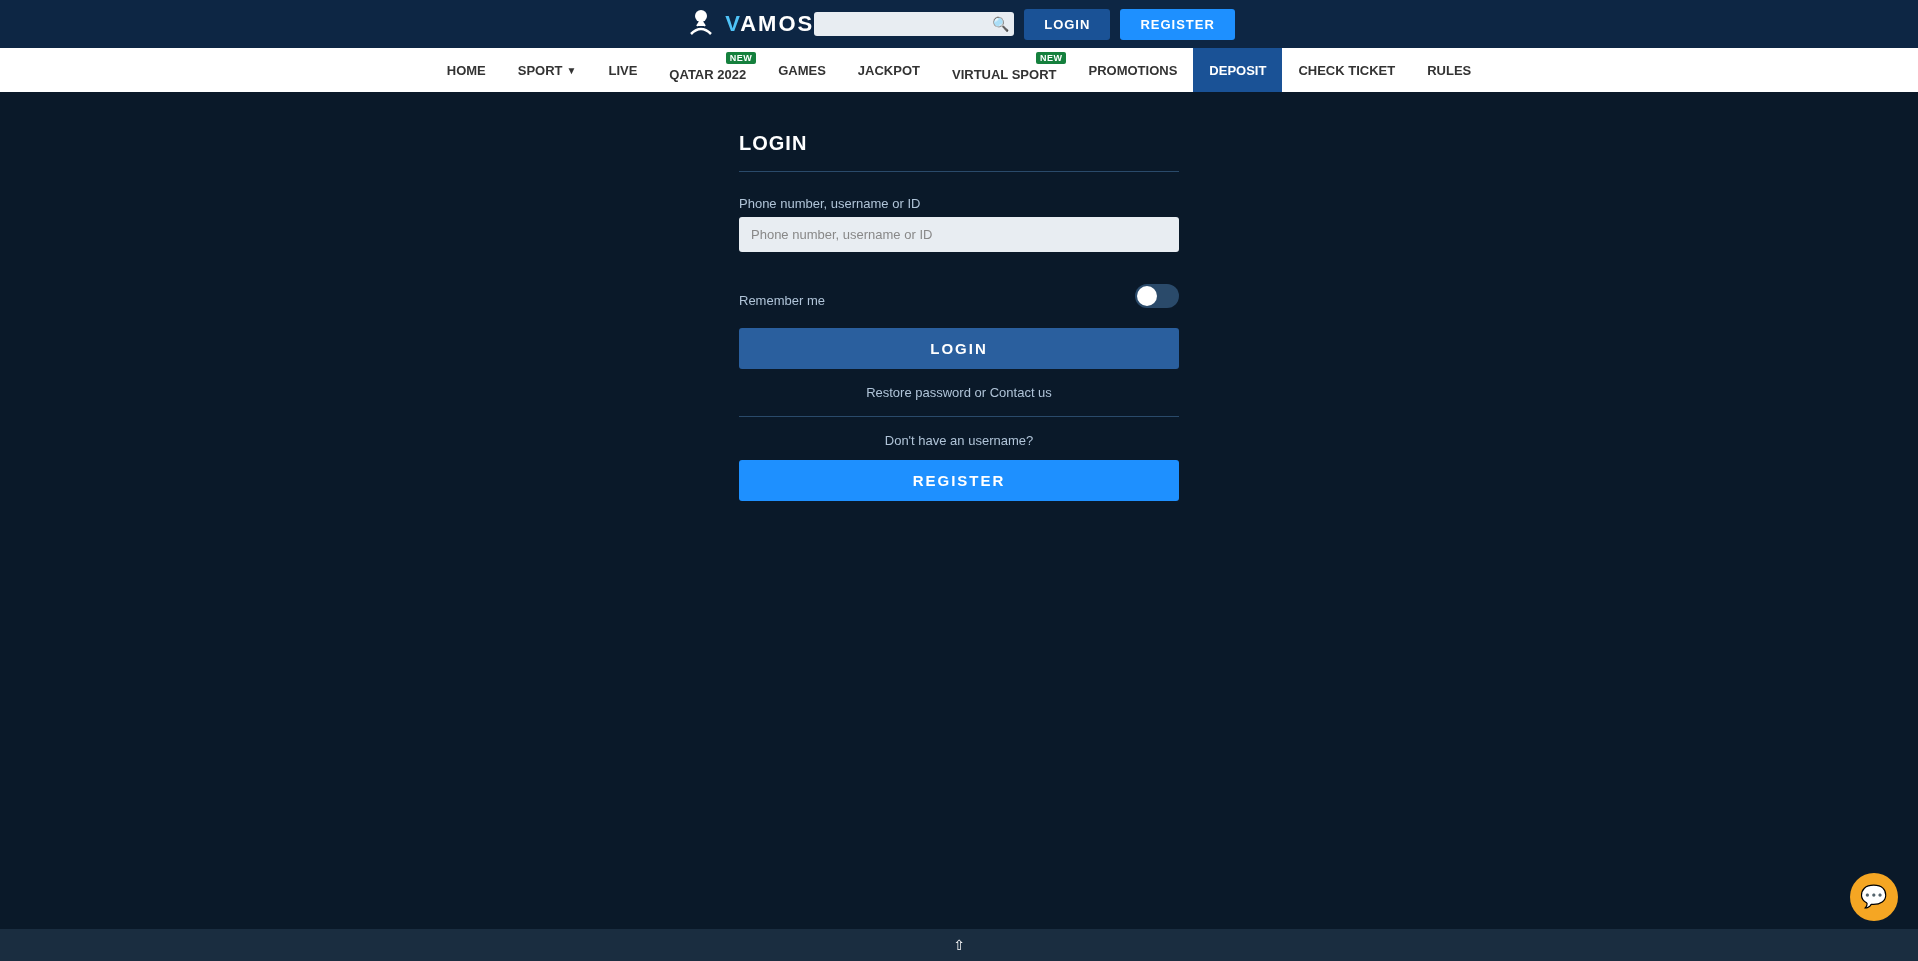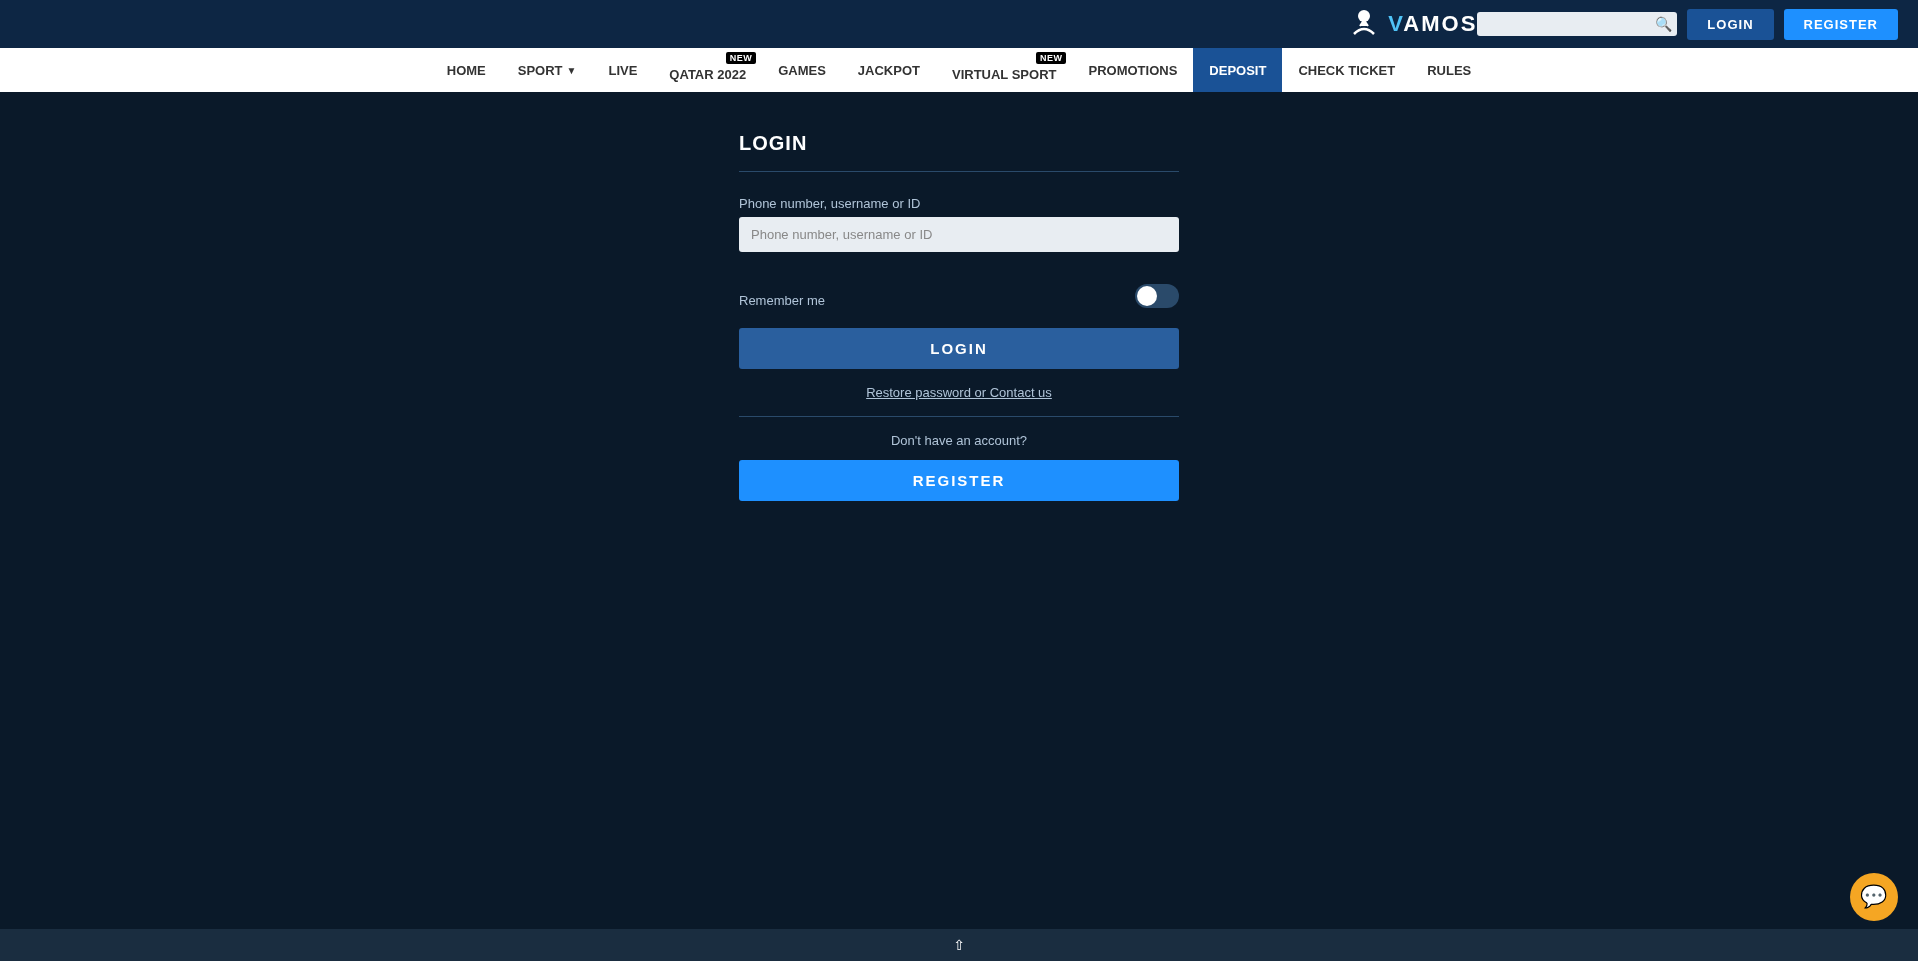--- a/index.html
+++ b/index.html
@@ -9,21 +9,21 @@
       min-height: 961px;
       color: #fff;
     }
 
     
     .header {
       background-color: #0d2644;
       height: 48px;
       display: flex;
       align-items: center;
-      justify-content: flex-end;
+      justify-content: center;
       padding: 0 20px;
     }
     .logo {
       display: flex;
       align-items: center;
       gap: 6px;
     }
     .logo-icon {
       width: 36px;
       height: 36px;
@@ -108,21 +108,21 @@
       white-space: nowrap;
     }
     .nav-item.active {
       background-color: #1a5296;
       color: #ffffff;
     }
     .nav-item .badge-new {
       position: absolute;
       top: 4px;
       right: 6px;
-      background: #000000;
+      background: #15803d;
       color: #fff;
       font-size: 9px;
       font-weight: bold;
       padding: 1px 4px;
       border-radius: 2px;
       letter-spacing: 0.5px;
       text-align: center;
     }
     .nav-item .chevron {
       font-size: 10px;
@@ -227,21 +227,20 @@
       margin-bottom: 16px;
     }
 
     
     .restore-link {
       text-align: center;
       font-size: 13px;
       color: #b0c4d8;
       cursor: pointer;
       margin-bottom: 16px;
-      text-decoration: underline;
     }
 
     .divider2 {
       border: none;
       border-top: 1px solid #2a4a6a;
       margin-bottom: 16px;
     }
 
     .no-account {
       text-align: center;
@@ -361,21 +360,21 @@
         <div class="toggle-thumb"></div>
       </div>
     </div>
 
     <button class="btn-login-main">LOGIN</button>
 
     <div class="restore-link">Restore password or Contact us</div>
 
     <hr class="divider2">
 
-    <div class="no-account">Don't have an account?</div>
+    <div class="no-account">Don't have an username?</div>
 
     <button class="btn-register-main">REGISTER</button>
   </div>
 </div>
 
 <div class="footer">
   <span class="footer-chevron">⇧</span>
 </div>
 
 <div class="chat-btn">💬</div>

